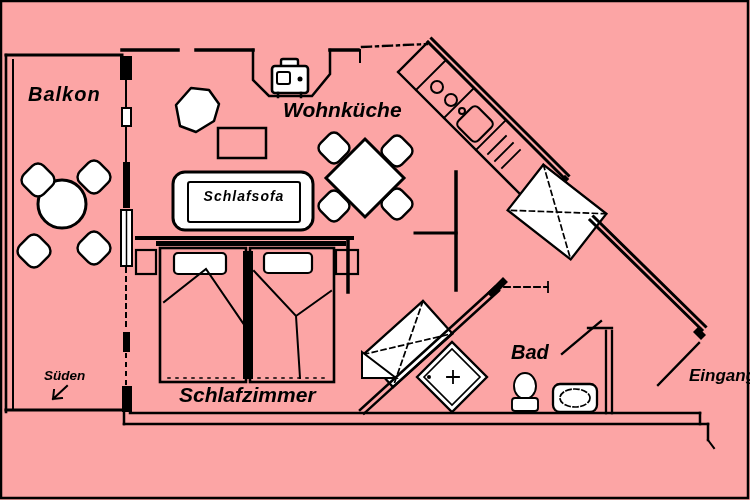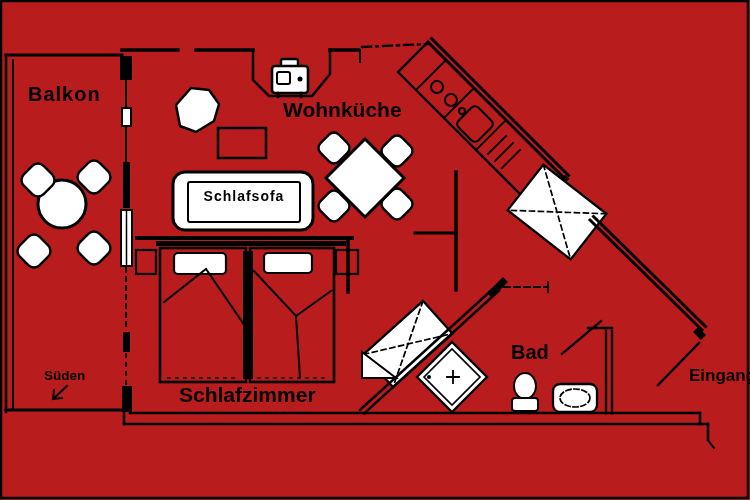--- a/index.html
+++ b/index.html
@@ -1,16 +1,16 @@
 <!DOCTYPE html>
 <html><head>
 <meta charset="utf-8">
 <style>
   html,body{margin:0;padding:0;background:#ffffff;}
-  .stage{width:750px;height:500px;position:relative;background:#b91c1c;overflow:hidden;}
+  .stage{width:750px;height:500px;position:relative;background:#fca5a5;overflow:hidden;font-style:italic;}
   svg{display:block;}
   .ln{stroke:#000;fill:none;stroke-linecap:square;}
   .wh{fill:#fff;stroke:#000;}
   .blk{fill:#000;stroke:none;}
   .lbl{font-family:"Liberation Sans","DejaVu Sans",sans-serif;font-weight:bold;fill:#000;}
 </style>
 </head>
 <body>
 
 <div class="stage">

